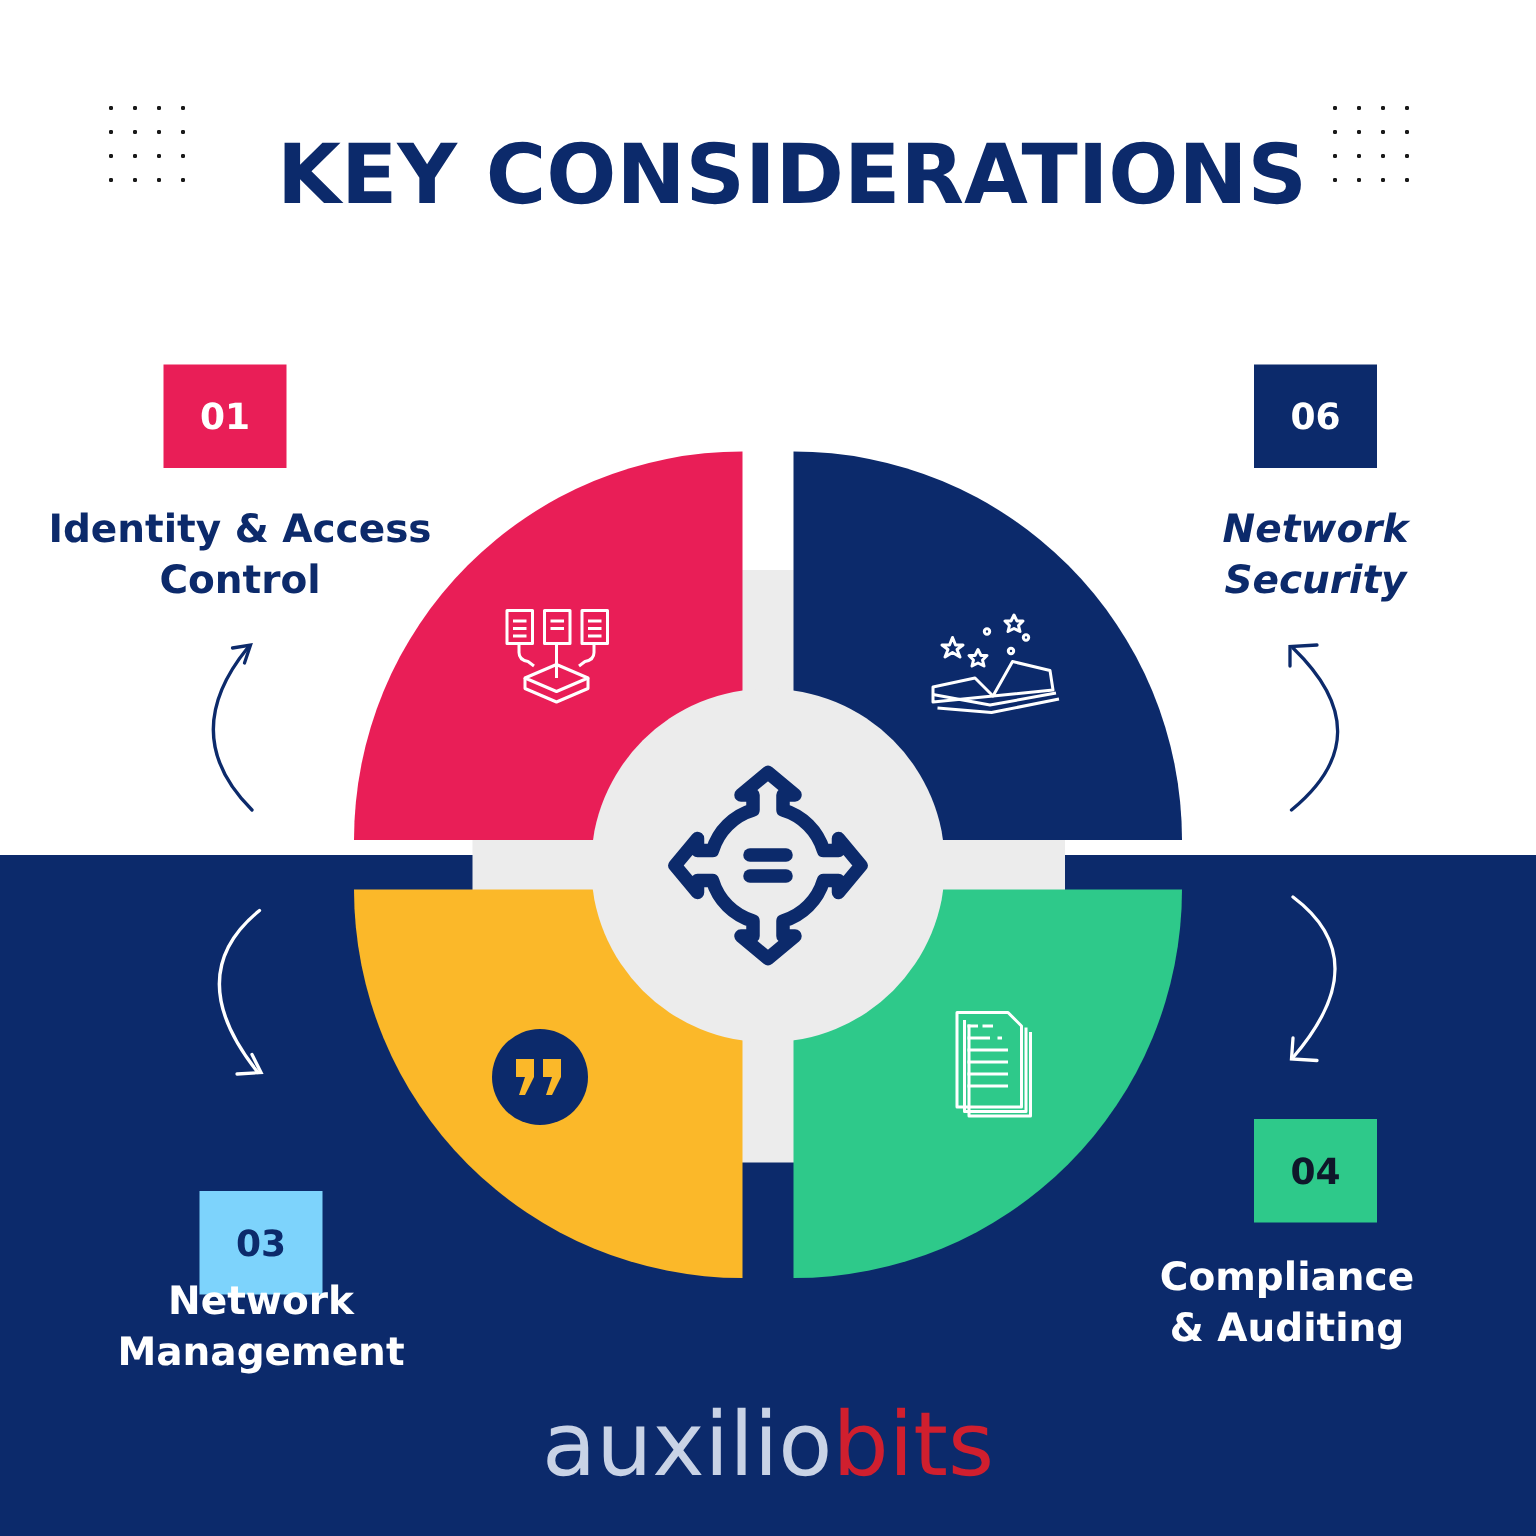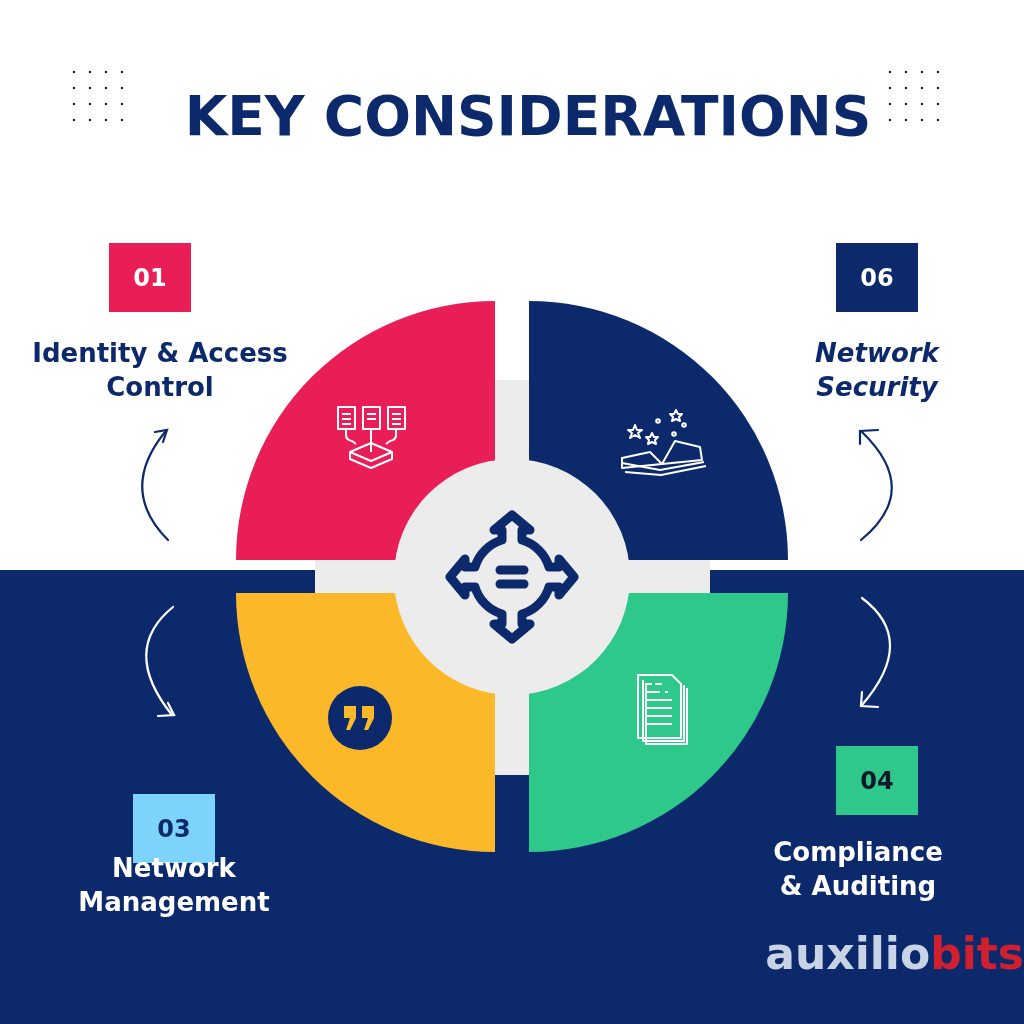--- a/index.html
+++ b/index.html
@@ -5,21 +5,21 @@
   html,body{margin:0;padding:0;}
   body{width:1024px;height:1024px;position:relative;overflow:hidden;background:#ffffff;font-family:"DejaVu Sans","Liberation Sans",sans-serif;}
   .bg-bottom{position:absolute;left:0;top:570px;width:1024px;height:454px;background:#0c2a6b;}
   .title{position:absolute;left:0;top:68px;width:1024px;text-align:center;font-size:55px;font-weight:bold;color:#0c2a6b;letter-spacing:0px;}
   .dots{position:absolute;width:70px;height:70px;background-image:radial-gradient(circle,#1a1a1a 1.3px,transparent 1.6px);background-size:16px 16px;}
   .badge{position:absolute;width:82px;height:69px;display:flex;align-items:center;justify-content:center;font-size:24px;font-weight:bold;}
   .label{position:absolute;text-align:center;font-size:26px;font-weight:bold;line-height:34px;white-space:pre-line;}
   .label.dark{color:#0c2a6b;}
   .label.light{color:#ffffff;}
   .diagram{position:absolute;left:0;top:0;width:1024px;height:1024px;}
-  .logo{position:absolute;left:0;top:928px;width:1024px;text-align:right;font-size:44px;font-weight:bold;letter-spacing:0px;}
+  .logo{position:absolute;left:0;top:928px;width:1024px;text-align:center;font-size:59px;font-weight:normal;letter-spacing:0px;}
   .logo .a{color:#c9d3e6;}
   .logo .b{color:#d01f2e;}
 </style>
 </head>
 <body>
 
 <div class="bg-bottom"></div>
 
 <div class="dots" style="left:66px;top:64px;"></div>
 <div class="dots" style="left:882px;top:64px;"></div>

